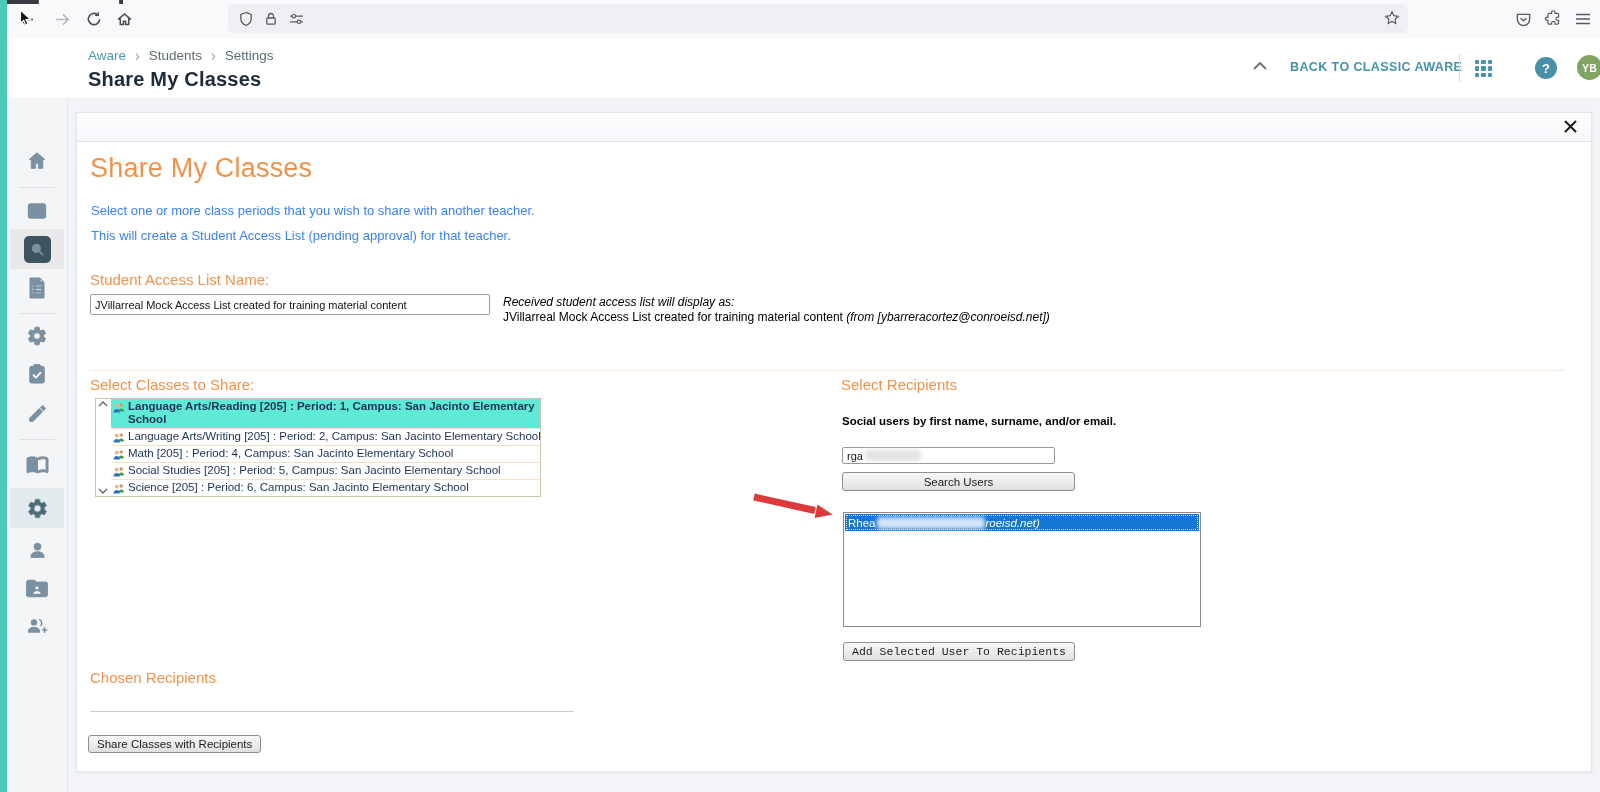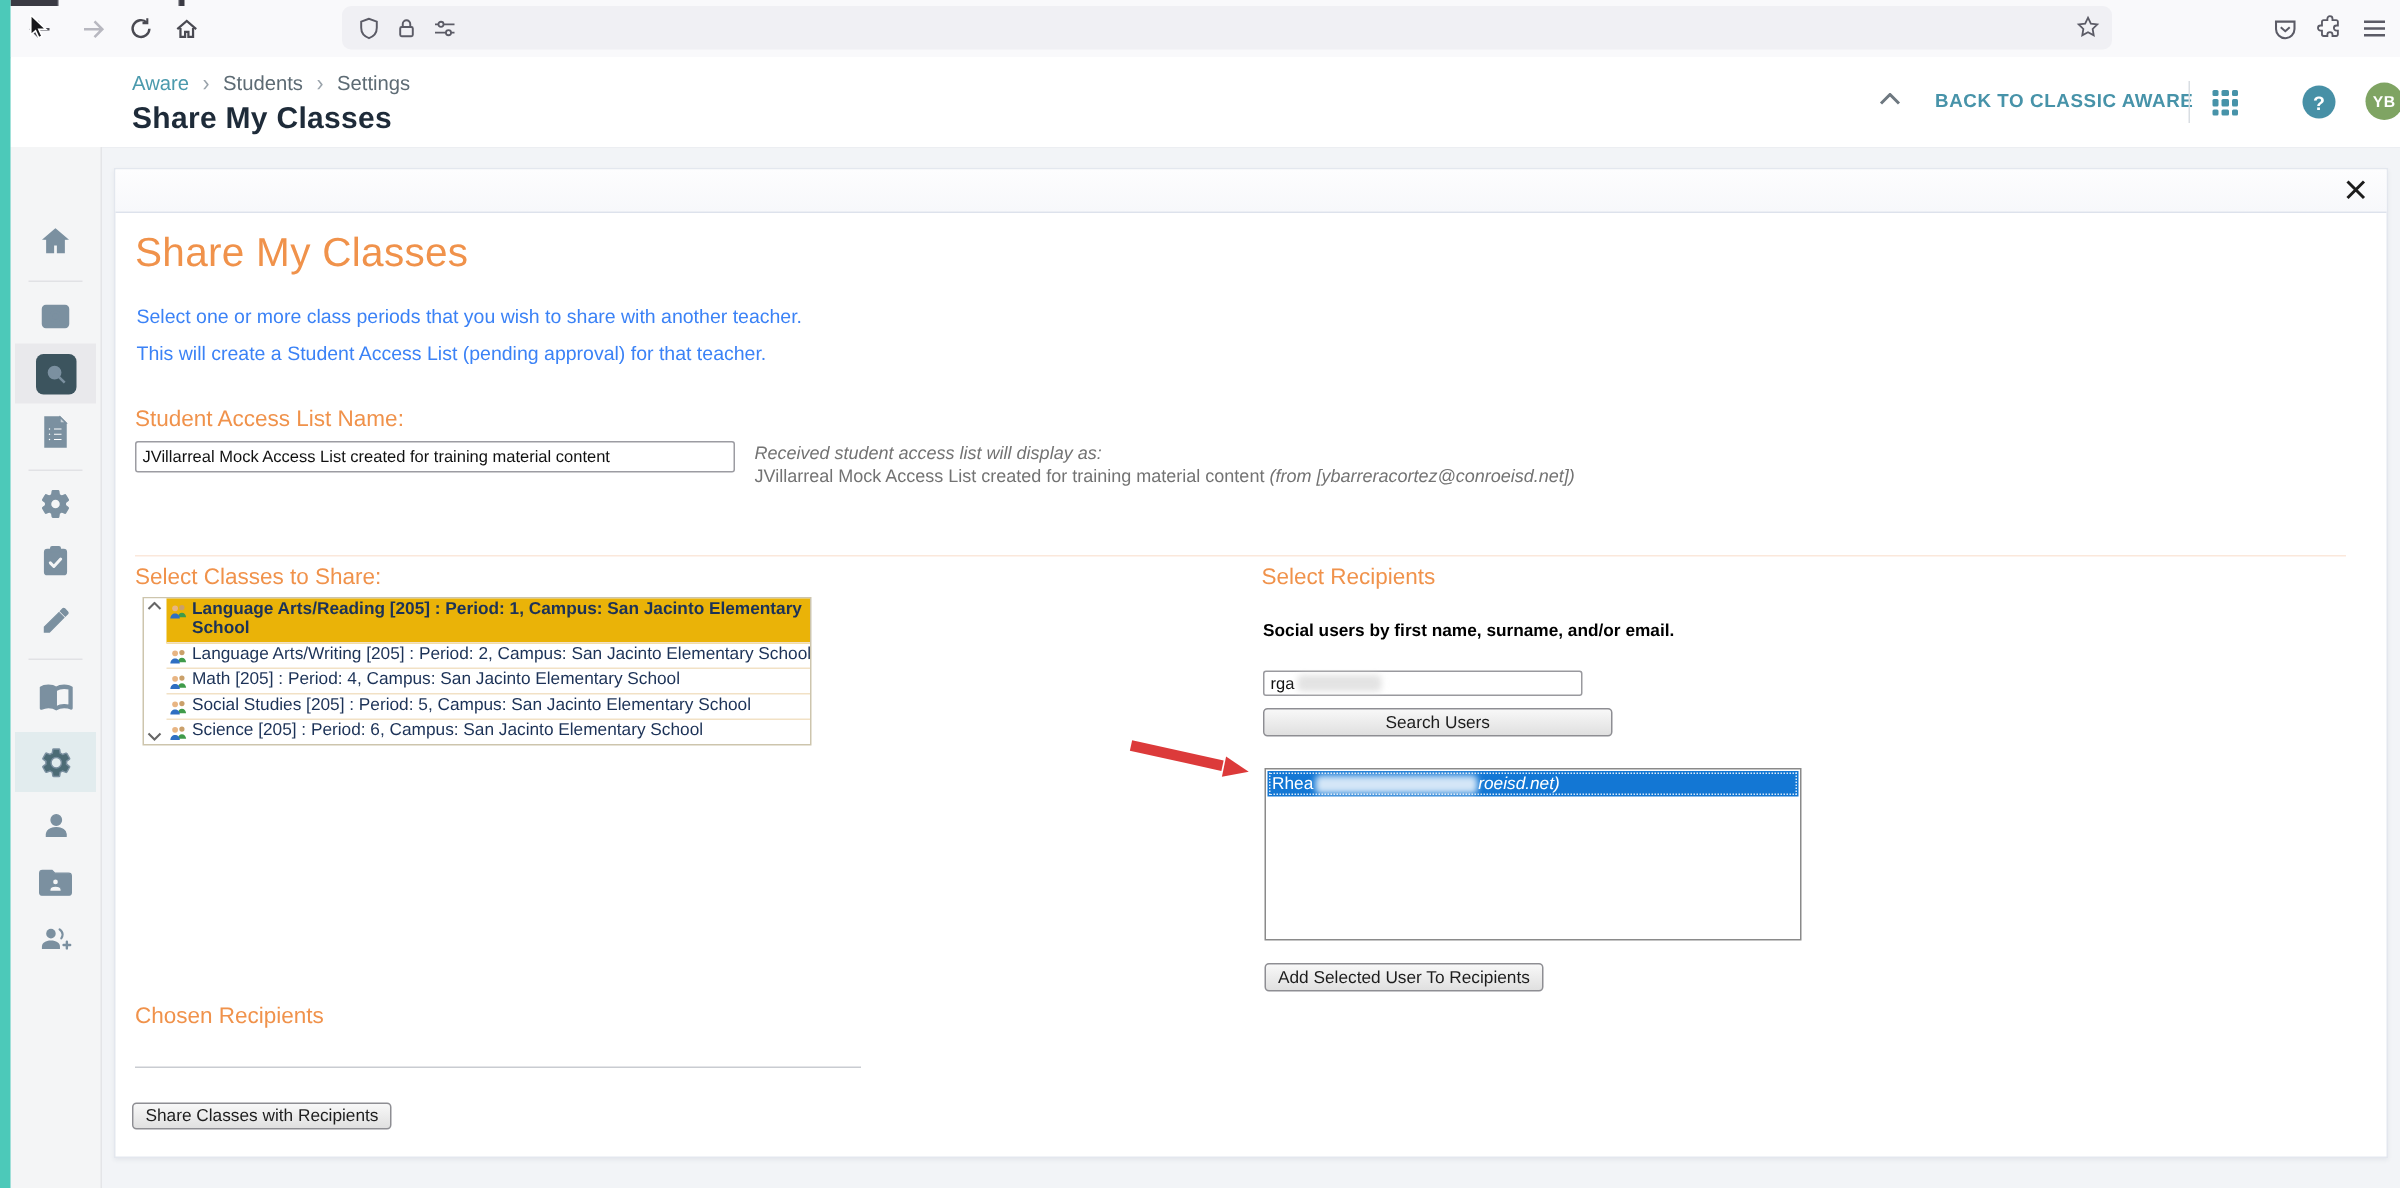--- a/index.html
+++ b/index.html
@@ -44,44 +44,44 @@
   #panel{position:absolute;left:76px;top:112px;width:1516px;height:660px;background:#fff;border:1px solid #e3e7ee;box-shadow:0 1px 3px rgba(40,60,90,.07);box-sizing:border-box;}
   #panelhead{position:absolute;left:0;top:0;width:100%;height:28px;background:linear-gradient(#fdfdfe,#f7f8fb);border-bottom:1px solid #dde2ec;}
   #closex{position:absolute;right:12px;top:6px;width:16px;height:16px;cursor:pointer;}
   #mh1{position:absolute;left:13px;top:40px;font-size:27px;color:#f0924b;letter-spacing:.2px;}
   .intro{position:absolute;left:14px;font-size:13px;color:#3b82f6;}
   #intro1{top:90px;}
   #intro2{top:115px;}
   .olabel{position:absolute;font-size:15px;color:#f0924b;}
   #sal-label{left:13px;top:158px;}
   #sal-input{position:absolute;left:13px;top:181px;width:390px;height:17px;border:1px solid #9c9ca2;border-radius:2px;font-size:11px;color:#111;padding:1px 4px;font-family:"Liberation Sans","DejaVu Sans",sans-serif;}
-  #preview{position:absolute;left:426px;top:182px;font-size:12px;color:#737373;line-height:15px;}
+  #preview{position:absolute;left:426px;top:182px;font-size:12px;color:#000000;line-height:15px;}
   .it{font-style:italic;}
   #sec-div{position:absolute;left:13px;top:257px;width:1474px;height:1px;background:rgba(238,150,90,.22);}
 
   #classes-label{left:13px;top:263px;}
   #classlist{position:absolute;left:18px;top:285px;width:444px;border:1px solid #cdc5ad;background:#fff;}
   #cl-gutter{position:absolute;left:0;top:0;width:15px;height:100%;background:#fff;}
   .scrolly{position:absolute;left:2px;cursor:pointer;}
   .crow{position:relative;margin-left:15px;display:flex;align-items:flex-start;padding:1px 2px 1px 1px;border-bottom:1px solid #f2e1c5;font-size:11.5px;color:#1c3257;white-space:nowrap;cursor:pointer;}
   .crow:last-child{border-bottom:none;}
   .crow svg{flex:0 0 auto;margin:1px 2px 0 0;}
-  .crow.sel{background:#eab308;font-weight:700;white-space:normal;line-height:13px;padding-bottom:2px;}
+  .crow.sel{background:#5eead4;font-weight:700;white-space:normal;line-height:13px;padding-bottom:2px;}
 
   #recip-label{left:764px;top:263px;}
   #hint{position:absolute;left:765px;top:302px;font-size:11.5px;font-weight:700;color:#000;}
   #rsearch{position:absolute;left:765px;top:334px;width:213px;height:17px;border:1px solid #99999e;border-radius:2px;background:#fff;display:flex;align-items:center;padding:0 4px;box-sizing:border-box;font-size:11px;color:#111;cursor:text;}
   .blur{filter:blur(2px);border-radius:3px;}
   #rsearch .blur{width:56px;height:11px;background:#e3e3e3;margin-left:2px;}
   .btn{position:absolute;height:19px;background:linear-gradient(#f8f8f8,#e0e0e0);border:1px solid #8e8e93;border-radius:3px;font-size:11.5px;color:#1d1d1d;display:flex;align-items:center;justify-content:center;padding:0 8px;box-sizing:border-box;cursor:pointer;font-family:"Liberation Sans","DejaVu Sans",sans-serif;}
   #searchbtn{left:765px;top:359px;width:233px;}
   #resultbox{position:absolute;left:766px;top:399px;width:356px;height:113px;border:1px solid #8a8a8a;background:#fff;}
   #resultrow{position:absolute;left:1px;top:1px;right:1px;height:17px;background:#1377d4;outline:1px dotted rgba(255,255,255,.85);outline-offset:-2px;display:flex;align-items:center;padding:0 3px;color:#fff;font-size:11.5px;cursor:pointer;}
   #resultrow .blur{width:108px;height:12px;background:rgba(255,255,255,.82);margin:0 1px;}
-  #addbtn{left:766px;top:529px;}
+  #addbtn{left:766px;top:529px;font-family:Liberation Mono, monospace;}
   #chosen-label{left:13px;top:556px;}
   #chosen-div{position:absolute;left:13px;top:598px;width:484px;height:1px;background:#c9ccd1;}
   #sharebtn{left:11px;top:622px;height:18px;}
 
   #redarrow{position:absolute;left:749px;top:604px;z-index:40;}
 </style>
 </head>
 <body>
 
 <div id="app">

